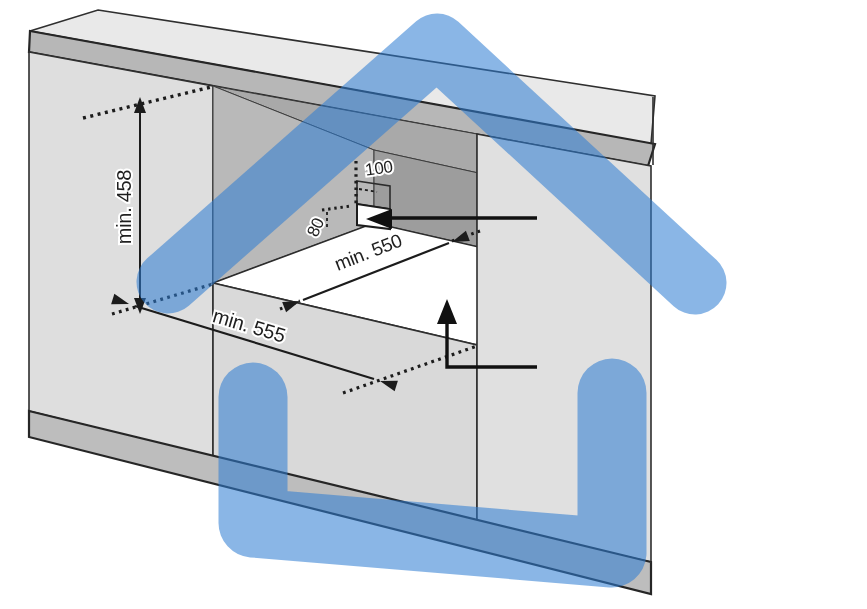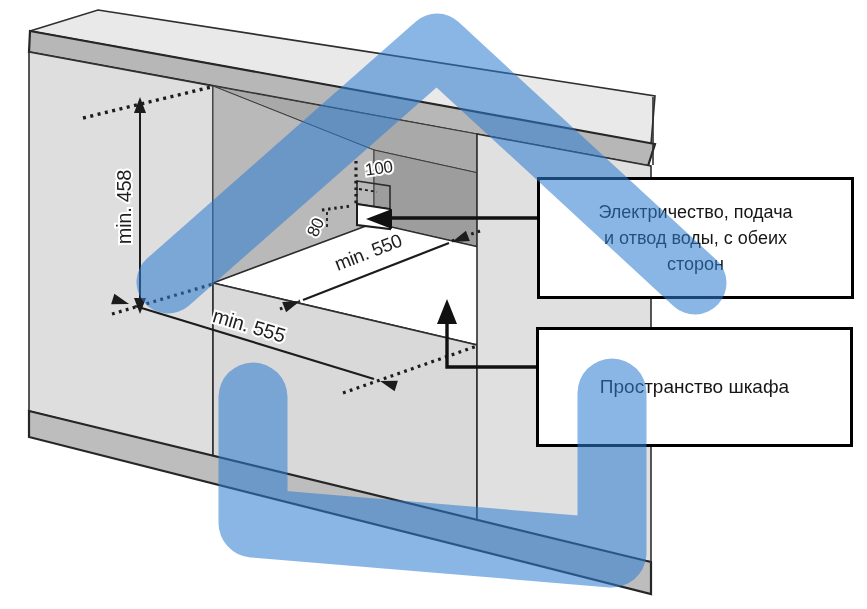--- a/index.html
+++ b/index.html
@@ -77,29 +77,21 @@
     <line x1="327" y1="212" x2="327" y2="228" stroke="#1c1c1c" stroke-width="1.8" stroke-dasharray="3 3"></line>
     <text class="dim-label dim-small" text-anchor="middle" x="317" y="232" transform="rotate(-66 317 228)">80</text>
 
     <line x1="384" y1="218" x2="537" y2="218" stroke="#111111" stroke-width="3.4"></line>
     <polygon points="366,219 392,209 392,229" fill="#111111"></polygon>
 
     <path d="M537,367 L447,367 L447,312" fill="none" stroke="#111111" stroke-width="3.4"></path>
     <polygon points="447,299 437,324 457,324" fill="#111111"></polygon>
   </svg>
 
-  <div class="callout" id="callout-services">
-    <div>Электричество, подача</div>
-    <div>и отвод воды, с обеих</div>
-    <div>сторон</div>
-  </div>
 
-  <div class="callout" id="callout-cabinet">
-    <div>Пространство шкафа</div>
-  </div>
 
   <svg class="layer" id="watermark" width="867" height="609" viewBox="0 0 867 609">
     <g stroke="#2f7dd2" stroke-opacity="0.56" fill="none" stroke-linecap="round" stroke-linejoin="round">
       <path d="M168,282 L437,45 L695,283" stroke-width="63"></path>
       <path d="M253,397 L253,523 L612,553 L612,393" stroke-width="69"></path>
     </g>
   </svg>
 
 </div>
 

